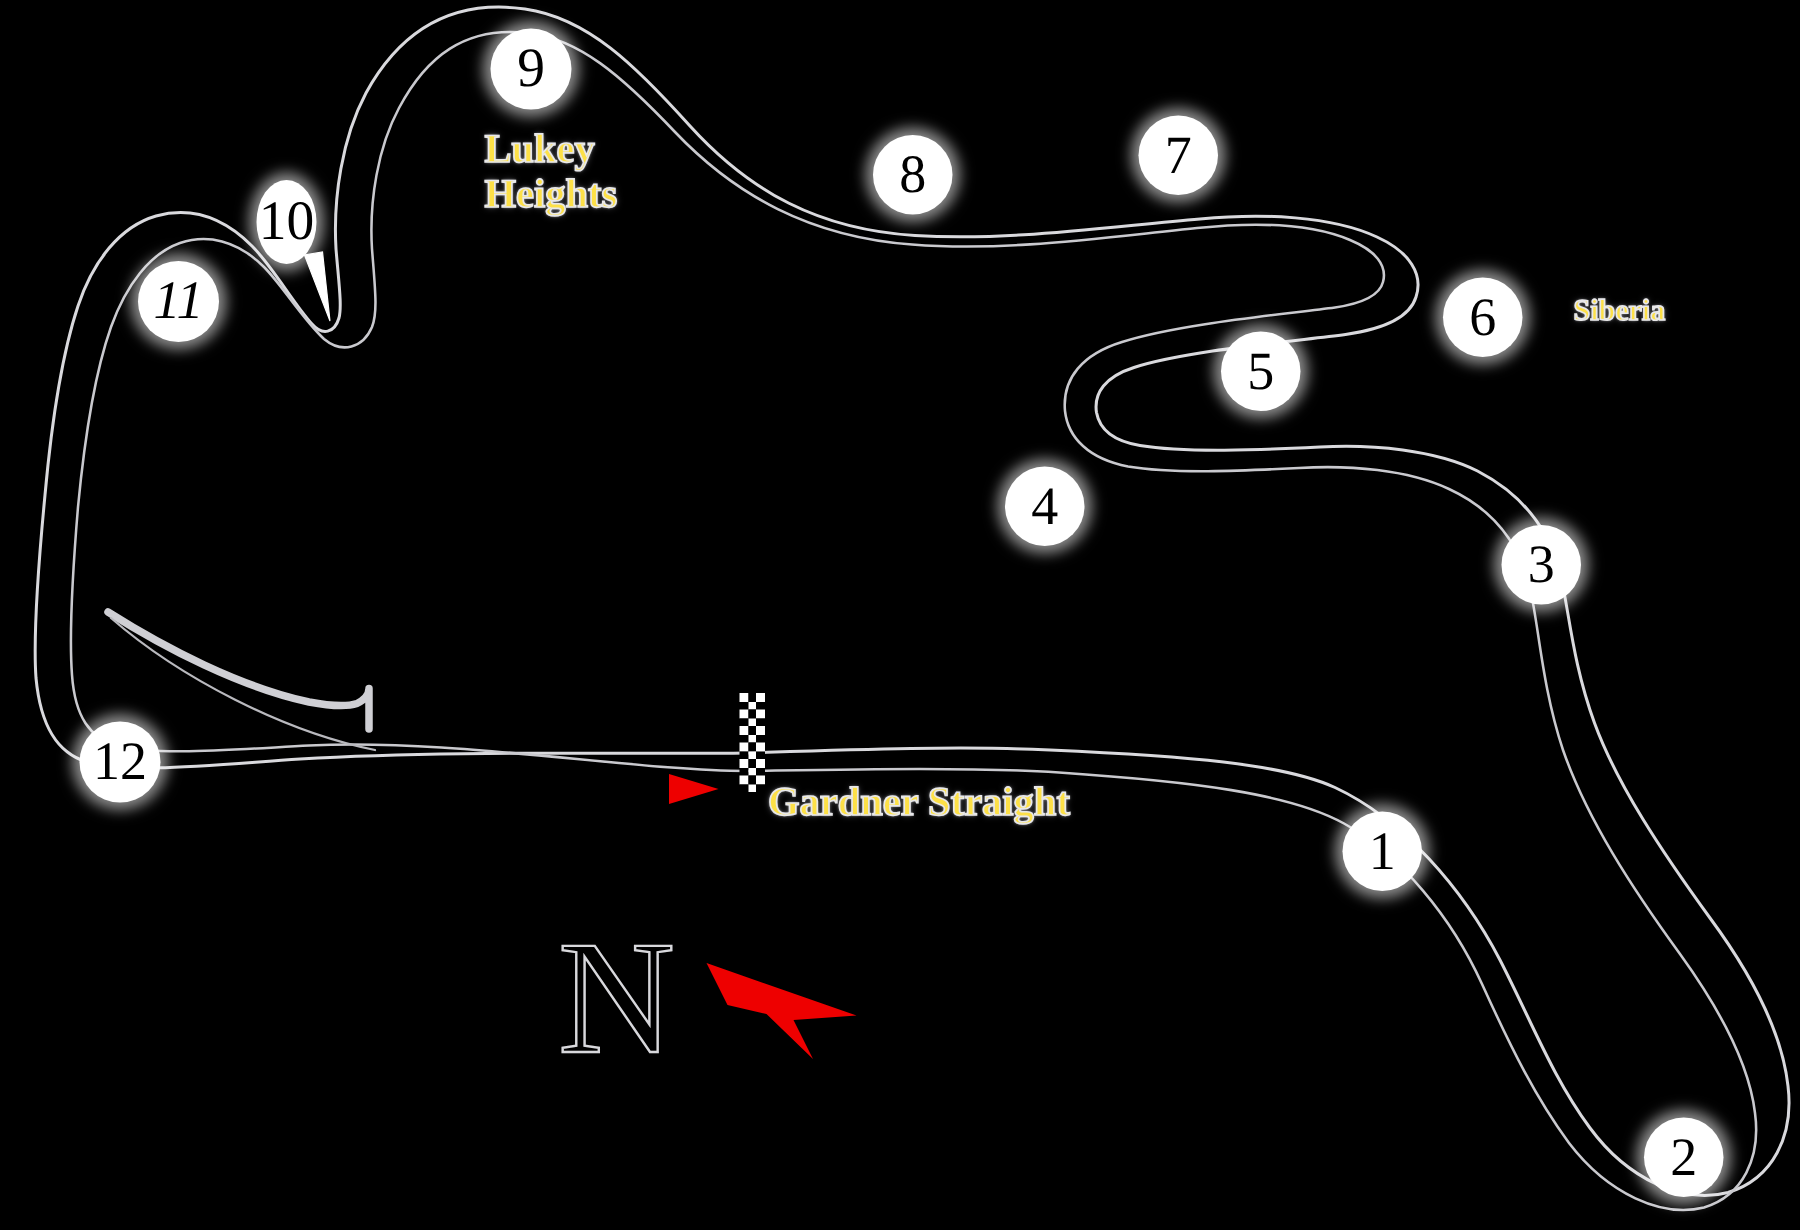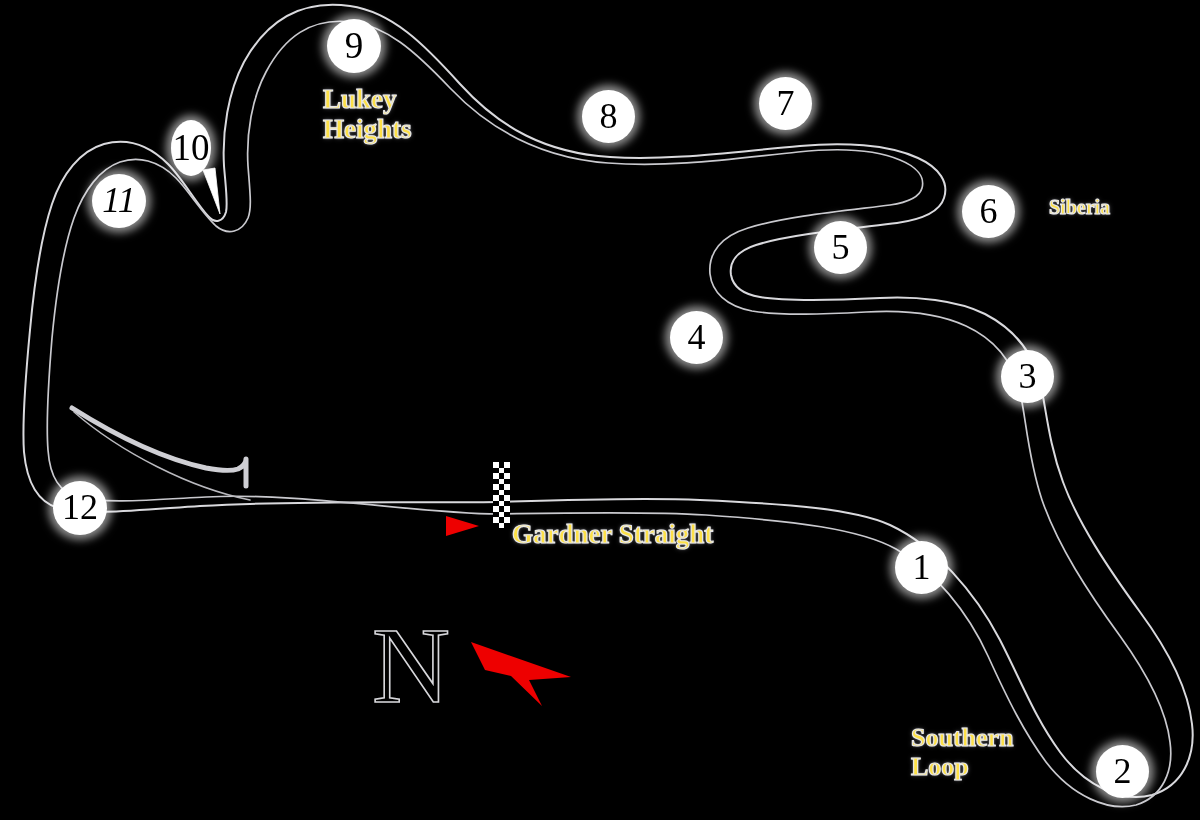--- a/index.html
+++ b/index.html
@@ -246,22 +246,20 @@
   </div>
 
   <div class="place-label" style="left:323px; top:84px; font-size:27px;">Lukey
 Heights</div>
 
   <div class="place-label" style="left:1049px; top:196px; font-size:20px;">Siberia</div>
 
 
   <div class="place-label" style="left:512px; top:519px; font-size:27px;">Gardner Straight</div>
 
-  <div class="place-label" style="left:911px; top:723px; font-size:26px;">Southern
-Loop</div>
 
   <div id="start-finish" style="left:493px; top:462px;">
       <div class="chk-row">
         <div class="chk w" style="width: 5.5px; height: 5.5px;"></div>
         <div class="chk b" style="width: 5.5px; height: 5.5px;"></div>
         <div class="chk w" style="width: 5.5px; height: 5.5px;"></div>
       </div>
       <div class="chk-row">
         <div class="chk b" style="width: 5.5px; height: 5.5px;"></div>
         <div class="chk w" style="width: 5.5px; height: 5.5px;"></div>

